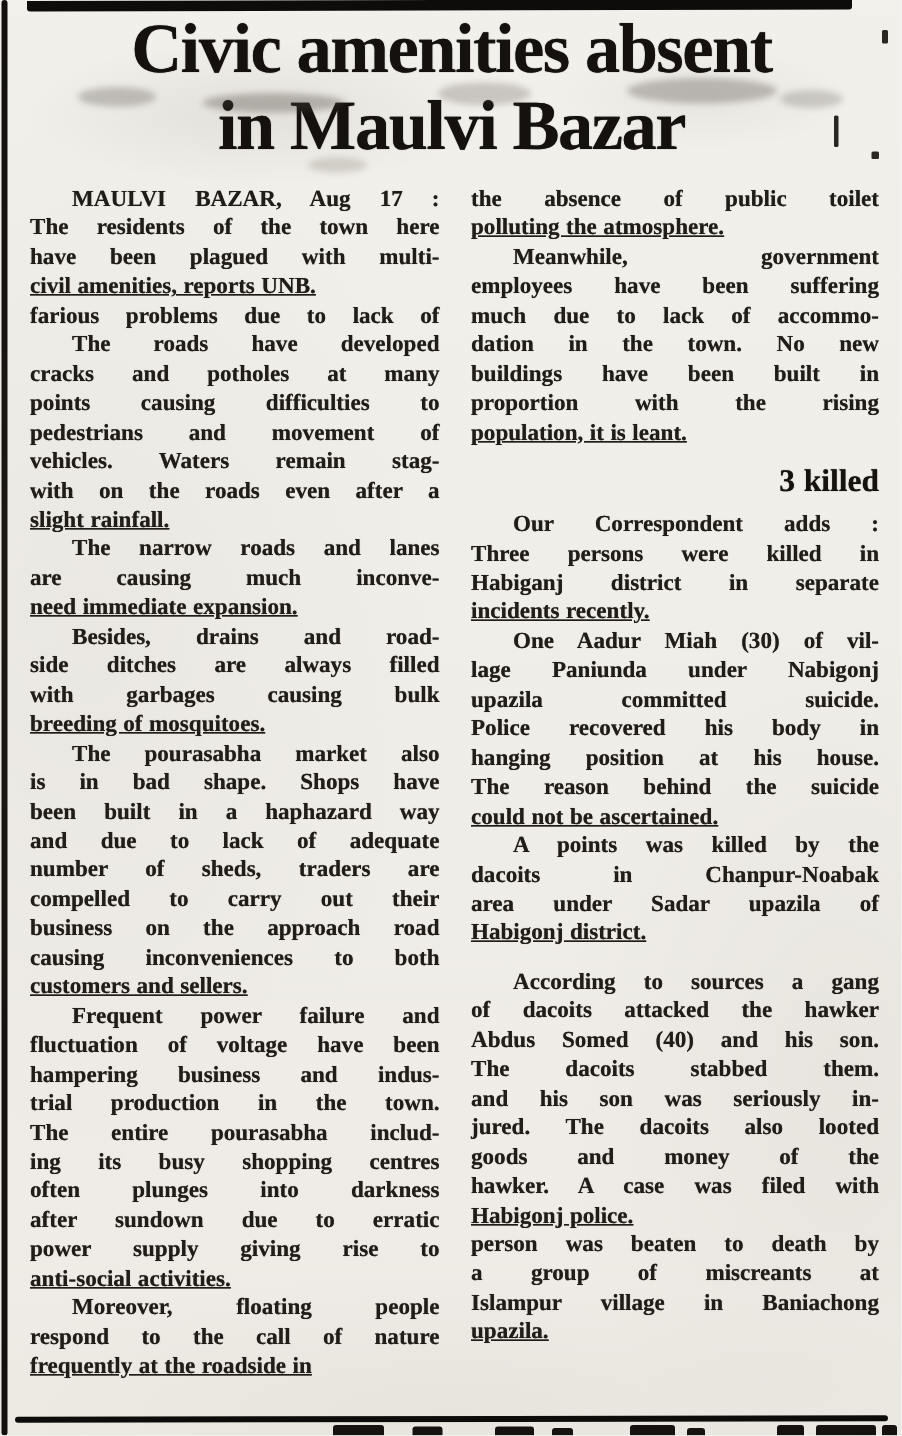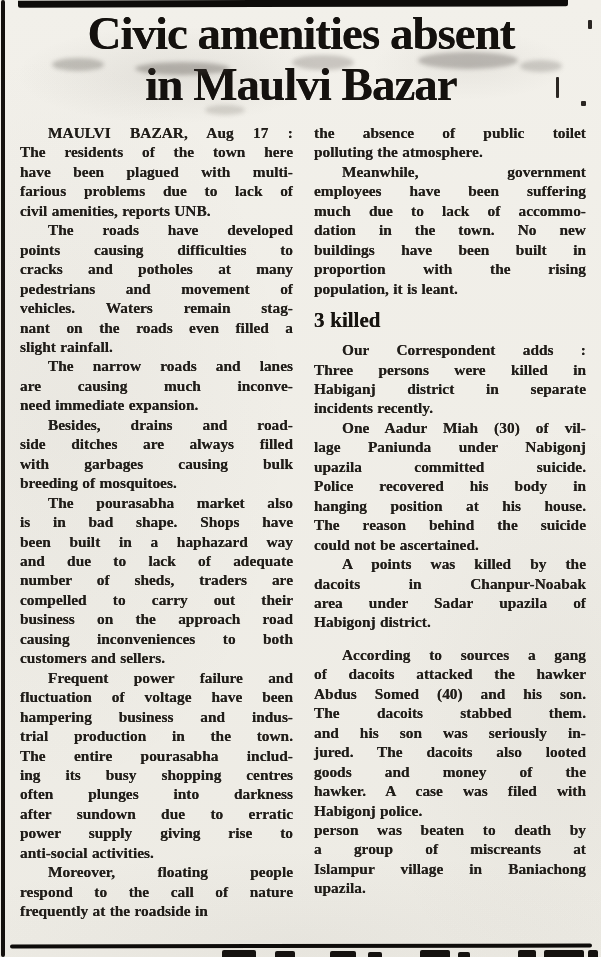--- a/index.html
+++ b/index.html
@@ -49,25 +49,25 @@
     font-size: 15.4px; line-height: 19.45px; font-weight: 700;
     color: #201d19;
     text-shadow: 0 0 0.45px rgba(28,24,20,0.75);
     word-spacing: 0.5px;
   }
   .col-left  { left: 20px;  width: 273px; }
   .col-right { left: 314px; width: 272px; }
 
   .line { text-align: justify; text-align-last: justify; }
   .line.indent { text-indent: 28px; }
-  .line.last { text-align-last: left; }
+  .line.last { text-align-last: left; text-decoration: underline; }
   .paragraph.gap-after { margin-bottom: 13px; }
 
   .subheading {
-    text-align: left; font-size: 21px; line-height: 22px;
+    text-align: right; font-size: 21px; line-height: 22px;
     font-weight: 700; margin: 11px 0 9px 0; color: #16130f;
     text-shadow: 0 0 0.6px rgba(20,17,14,0.85);
   }
 
   
   .smudge { position: absolute; border-radius: 50%; filter: blur(2px); }
   .mark   { position: absolute; background: #2a2622; border-radius: 1px; }
   .frag   { position: absolute; background: #15120f; border-radius: 2px 2px 0 0; }
 </style>
 </head>
@@ -92,30 +92,30 @@
   <div class="smudge" style="left:205px; top:105px; width:40px; height:10px; background:rgba(70,64,58,0.18);"></div>
   <div class="mark" style="left:556px; top:77px;  width:3px; height:21px;"></div>
   <div class="mark" style="left:588px; top:20px;  width:4px; height:9px;"></div>
   <div class="mark" style="left:581px; top:101px; width:5px; height:5px;"></div>
 
   <div class="col col-left">
       <div class="paragraph">
         <div class="line indent">MAULVI BAZAR, Aug 17 :</div>
         <div class="line">The residents of the town here</div>
         <div class="line">have been plagued with multi-</div>
+        <div class="line last">civil amenities, reports UNB.</div>
         <div class="line">farious problems due to lack of</div>
-        <div class="line last">civil amenities, reports UNB.</div>
       </div>
       <div class="paragraph">
         <div class="line indent">The roads have developed</div>
+        <div class="line">cracks and potholes at many</div>
         <div class="line">points causing difficulties to</div>
-        <div class="line">cracks and potholes at many</div>
         <div class="line">pedestrians and movement of</div>
         <div class="line">vehicles. Waters remain stag-</div>
-        <div class="line">nant on the roads even filled a</div>
+        <div class="line">with on the roads even after a</div>
         <div class="line last">slight rainfall.</div>
       </div>
       <div class="paragraph">
         <div class="line indent">The narrow roads and lanes</div>
         <div class="line">are causing much inconve-</div>
         <div class="line last">need immediate expansion.</div>
       </div>
       <div class="paragraph">
         <div class="line indent">Besides, drains and road-</div>
         <div class="line">side ditches are always filled</div>

